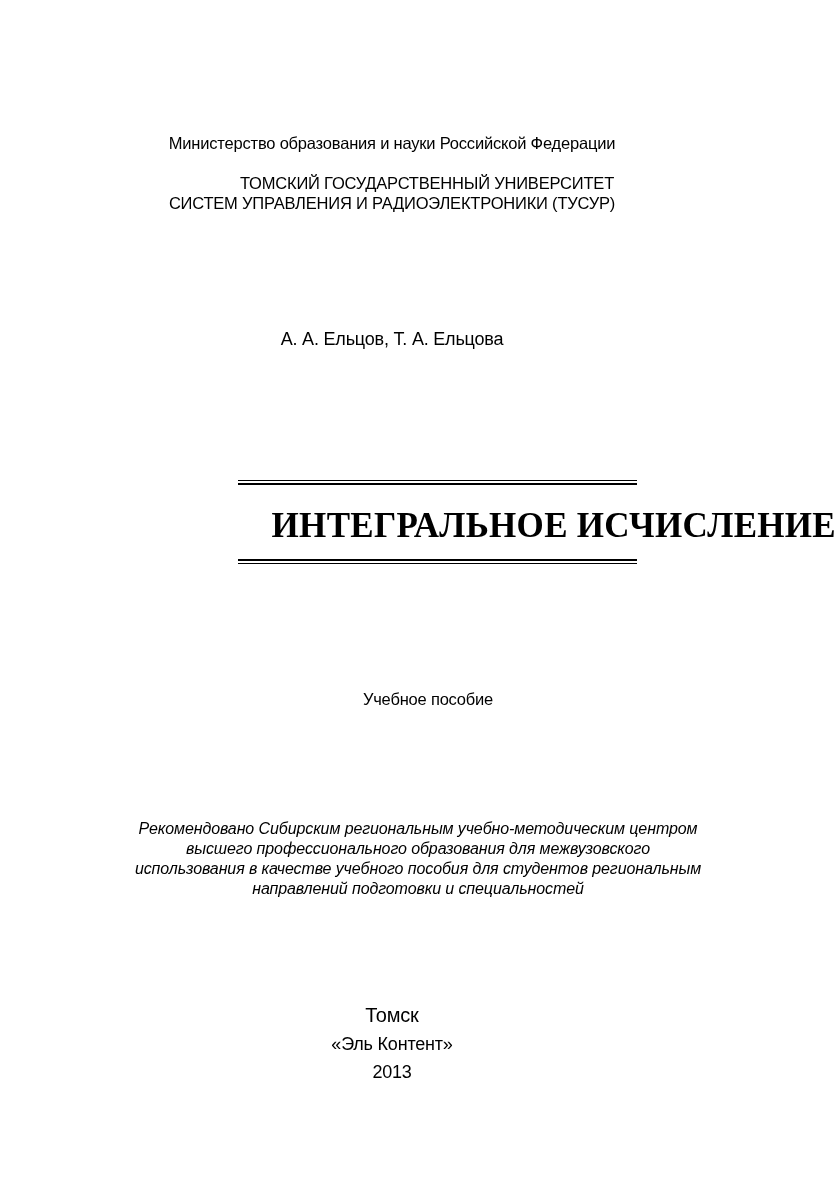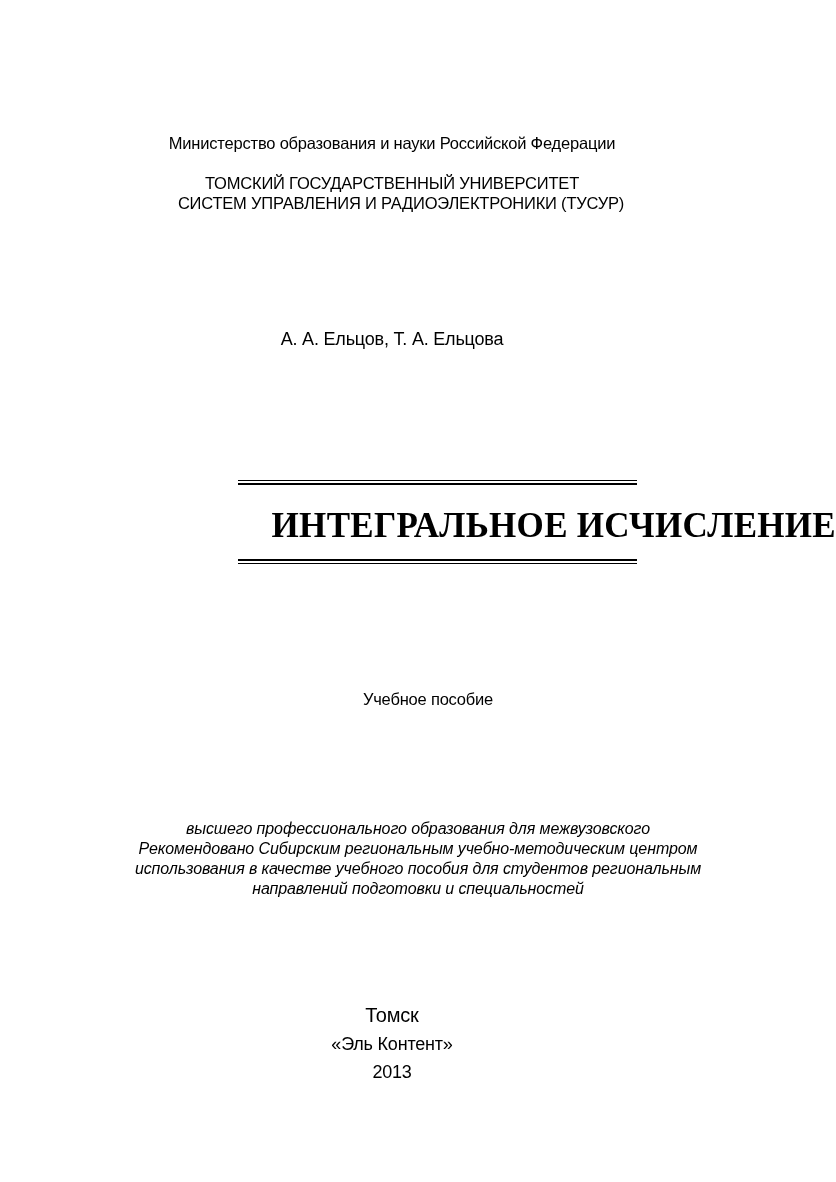--- a/index.html
+++ b/index.html
@@ -18,22 +18,22 @@
     .line {
       position: absolute;
       left: 0;
       width: 784px;
       text-align: center;
       white-space: nowrap;
       line-height: 20px;
     }
     .sans { font-family: "Liberation Sans", sans-serif; font-size: 16.5px; letter-spacing: -0.2px; }
     .ministry { top: 133px; }
-    .uni1 { top: 173px; }
-    .uni2 { top: 193px; padding-left: 9px; }
+    .uni1 { top: 173px; padding-left: 35px; }
+    .uni2 { top: 193px; }
     .authors { top: 329px; font-size: 18px; }
     .rule {
       position: absolute;
       left: 238px;
       width: 399px;
       background: #000;
     }
     .rule.thin { height: 1px; }
     .rule.thick { height: 2px; }
     .title {
@@ -82,22 +82,22 @@
   <div class="rule thick" style="top:483px;"></div>
 
   <div class="title">ИНТЕГРАЛЬНОЕ ИСЧИСЛЕНИЕ</div>
 
   <div class="rule thick" style="top:559px;"></div>
   <div class="rule thin" style="top:563px;"></div>
 
   <div class="line sans subtitle">Учебное пособие</div>
 
   <div class="italic-block">
+    <div>Рекомендовано Сибирским региональным учебно-методическим центром</div>
     <div>высшего профессионального образования для межвузовского</div>
-    <div>Рекомендовано Сибирским региональным учебно-методическим центром</div>
     <div>использования в качестве учебного пособия для студентов региональным</div>
     <div>направлений подготовки и специальностей</div>
   </div>
 
   <div class="line sans city">Томск</div>
   <div class="line sans publisher">«Эль Контент»</div>
   <div class="line sans year">2013</div>
 
 </div>
 

